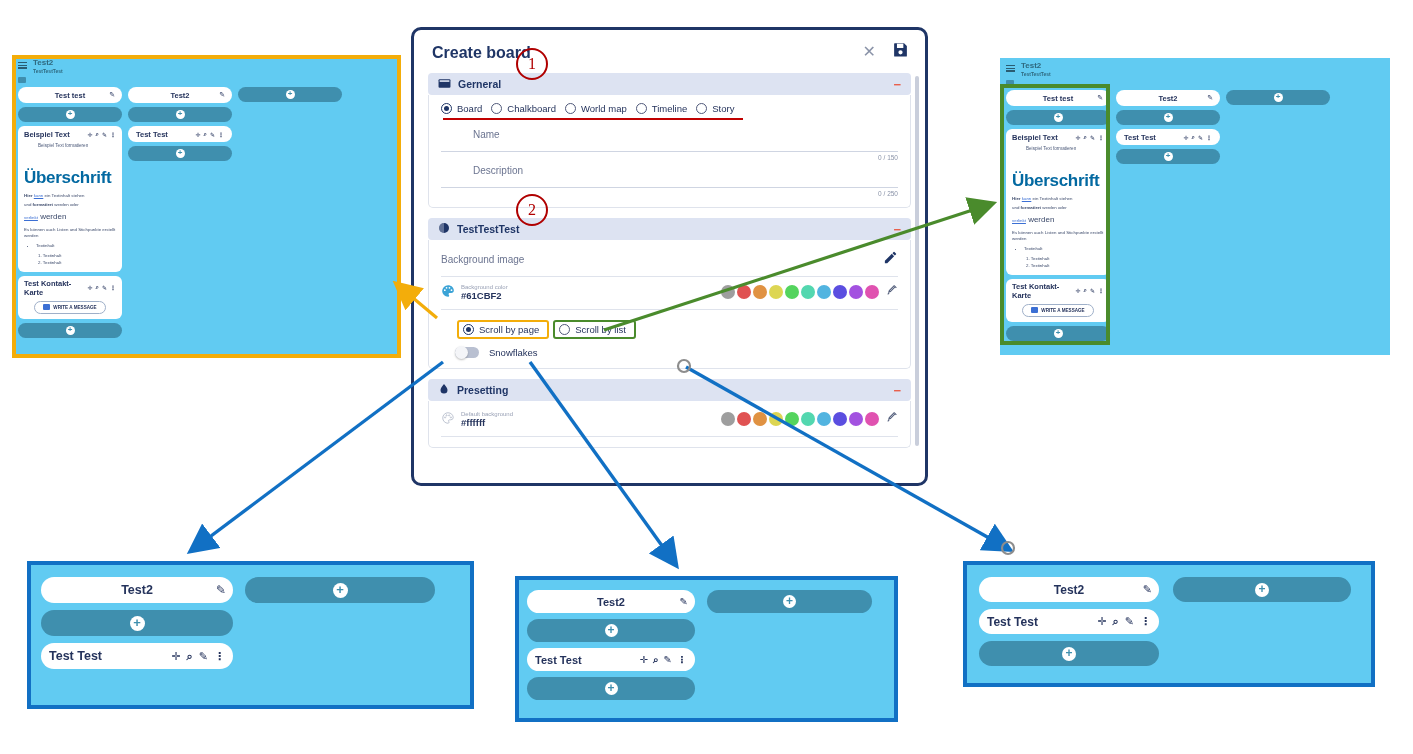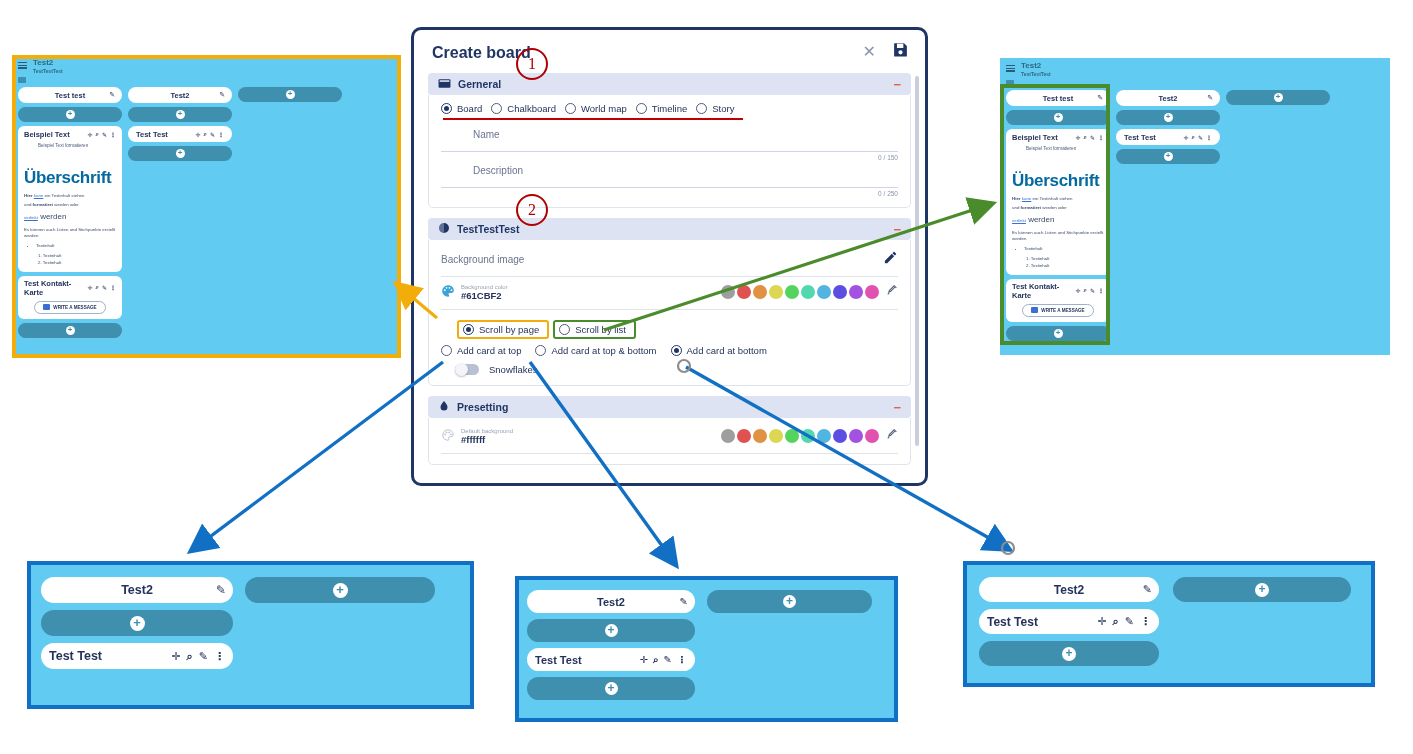--- a/index.html
+++ b/index.html
@@ -562,34 +562,20 @@
             </label>
         </div>
         <div class="boxed-g">
           <label class="radio">
               <span class="rb"></span>
               <span>Scroll by list</span>
             </label>
         </div>
       </div>
 
-      <div class="addcard-row">
-        <label class="radio">
-            <span class="rb"></span>
-            <span>Add card at top</span>
-          </label>
-        <label class="radio">
-            <span class="rb"></span>
-            <span>Add card at top &amp; bottom</span>
-          </label>
-        <label class="radio">
-            <span class="rb on"></span>
-            <span>Add card at bottom</span>
-          </label>
-      </div>
 
       <div class="toggle-row">
         <span class="toggle"></span>
         <span class="toggle-label">Snowflakes</span>
       </div>
     </div>
   </div>
 
   <div class="section" style="margin-top:10px;">
     <div class="sec-head">

